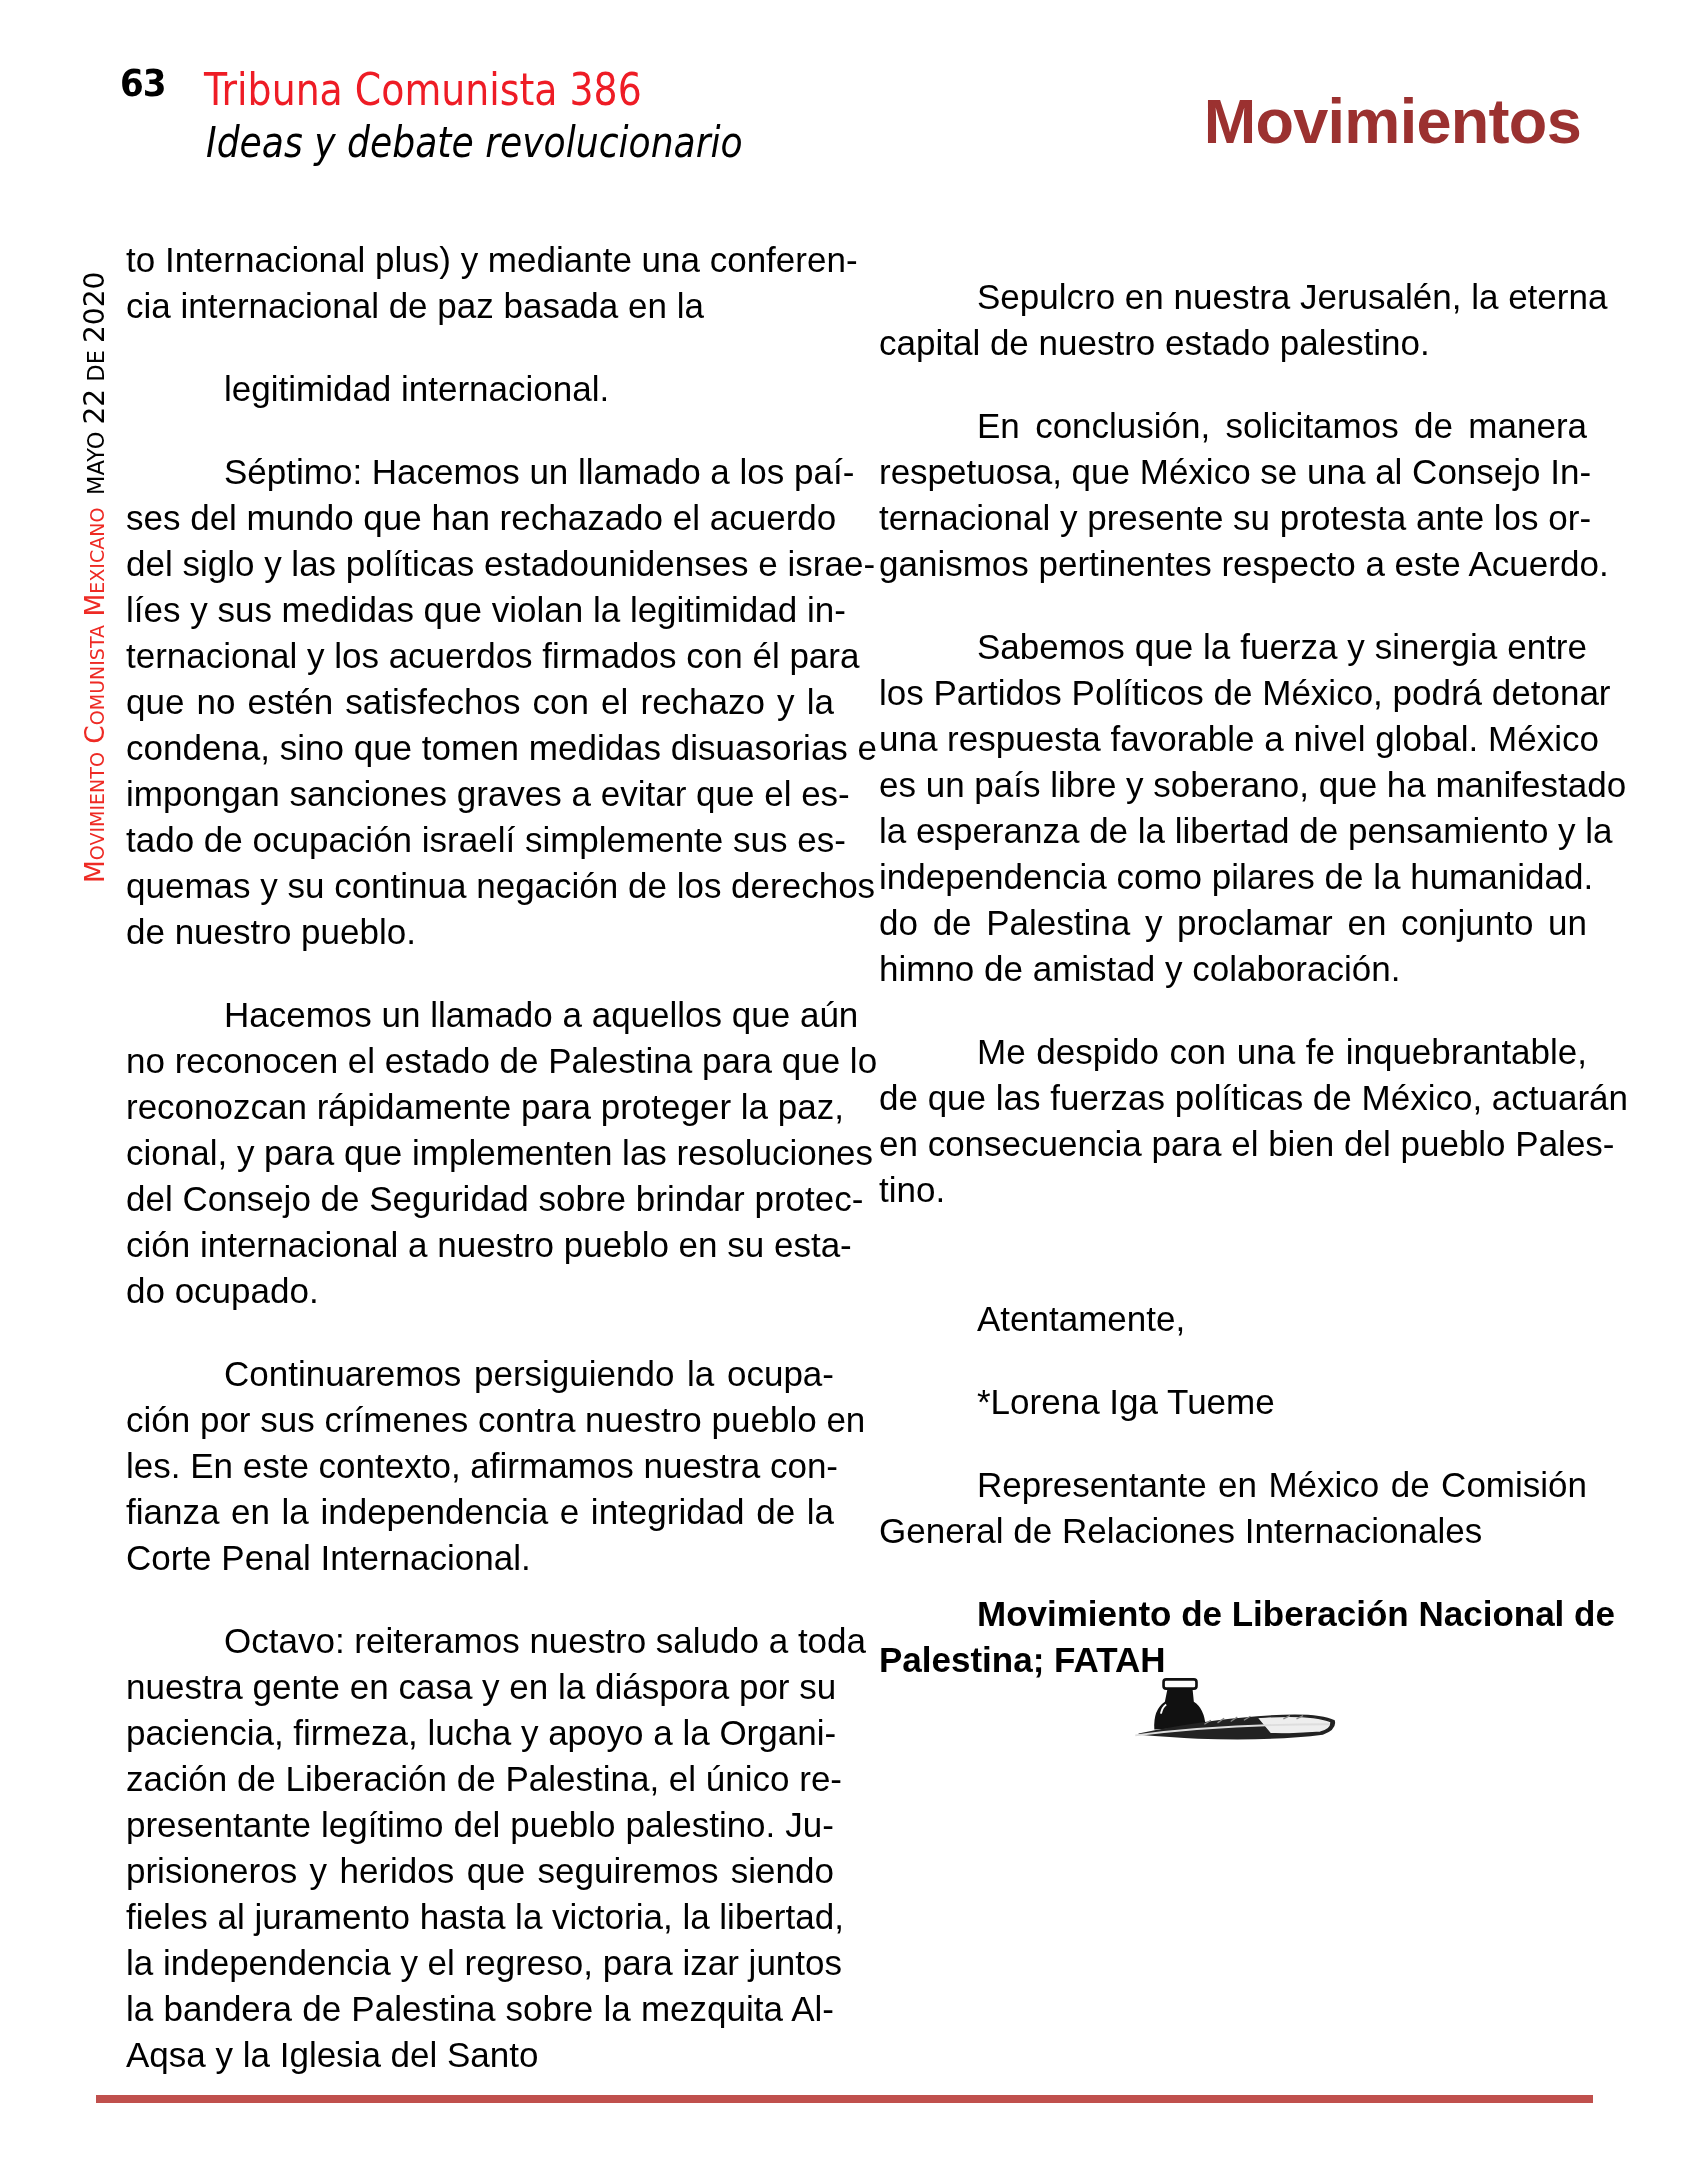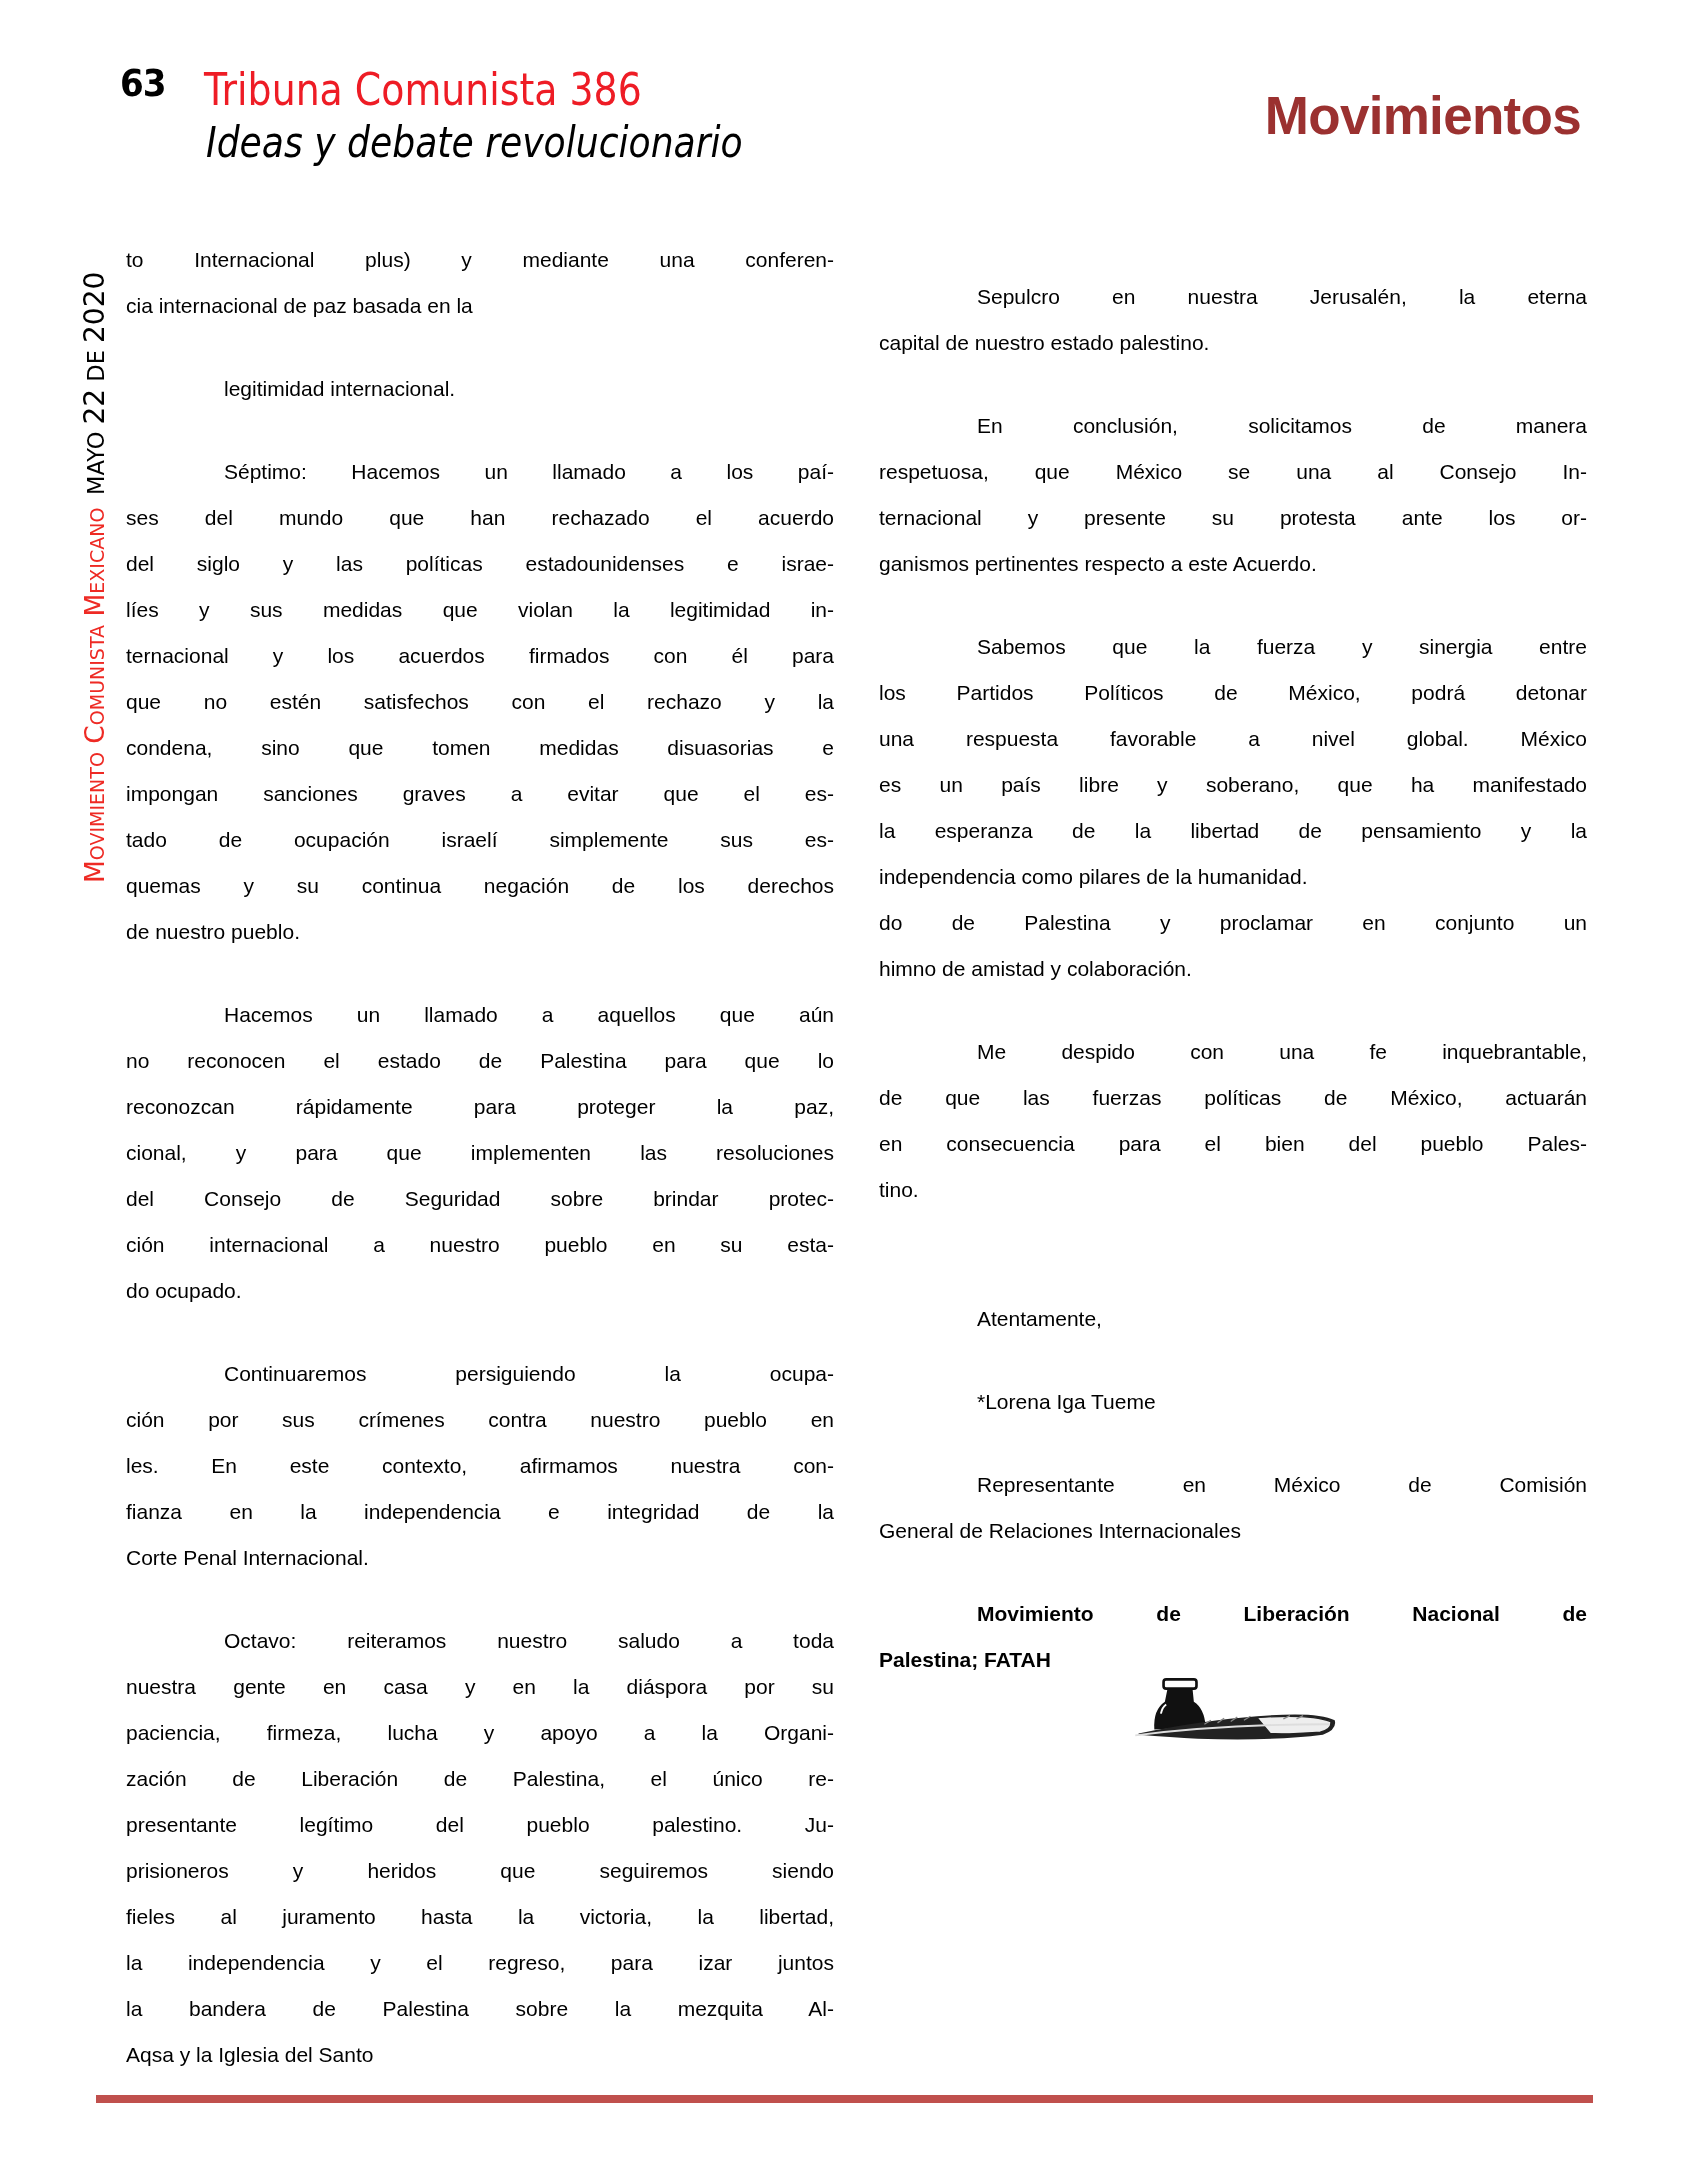--- a/index.html
+++ b/index.html
@@ -1,28 +1,28 @@
 <!DOCTYPE html>
 <html style="font-size:10.6px"><head>
   <meta charset="utf-8">
   <style>
     html, body { margin: 0; padding: 0; background: #ffffff; }
     body { width: 1687px; height: 2183px; position: relative; overflow: hidden; font-family: "Liberation Sans", sans-serif; color: #000; }
 
     .page-number { position: absolute; left: 120px; top: 61px; font-family: "DejaVu Sans", sans-serif; font-weight: bold; font-size: 38px; letter-spacing: -1.3px; transform: scaleX(0.9); transform-origin: left top; }
     .mag-title { position: absolute; left: 204px; top: 64px; font-family: "DejaVu Sans", sans-serif; font-size: 44px; color: #ee1c25; transform: scaleX(0.86); transform-origin: left top; white-space: nowrap; }
     .mag-subtitle { position: absolute; left: 206px; top: 118px; font-family: "DejaVu Sans", sans-serif; font-style: italic; font-size: 42px; color: #000; transform: scaleX(0.86); transform-origin: left top; white-space: nowrap; }
-    .section-title { position: absolute; right: 106px; top: 85px; font-family: "Liberation Sans", sans-serif; font-weight: bold; font-size: 53px; color: #9b3130; letter-spacing: -0.7px; }
+    .section-title { position: absolute; right: 106px; top: 85px; font-family: "Liberation Sans", sans-serif; font-weight: bold; font-size: 63px; color: #9b3130; letter-spacing: -0.7px; }
 
     .side-label { position: absolute; left: 78px; top: 883px; transform: rotate(-90deg); transform-origin: left top; white-space: nowrap; font-family: "DejaVu Sans", sans-serif; }
     .side-label .org { color: #ee2a24; font-size: 26.5px; font-variant: small-caps; letter-spacing: 0px; }
     .side-label .date { color: #000; font-size: 22.5px; margin-left: 9.3px; }
     .side-label .date .num { font-size: 28px; }
 
-    .col { position: absolute; top: 237px; font-size: 21px; line-height: 46px; text-align: justify; }
+    .col { position: absolute; top: 237px; font-size: 35px; line-height: 46px; text-align: justify; }
     .col-left { left: 126px; width: 708px; }
     .col-right { left: 879px; width: 708px; }
     .col .line { display: block; text-align: justify; text-align-last: justify; white-space: nowrap; }
     .col .line.last { text-align-last: left; }
     .col .indent { padding-left: 98px; margin-top: 37px; }
     .col .bold { font-weight: bold; }
     .col .spacer { height: 46px; }
 
     .quill { position: absolute; left: 1125px; top: 1661px; width: 218px; height: 79px; }
 

